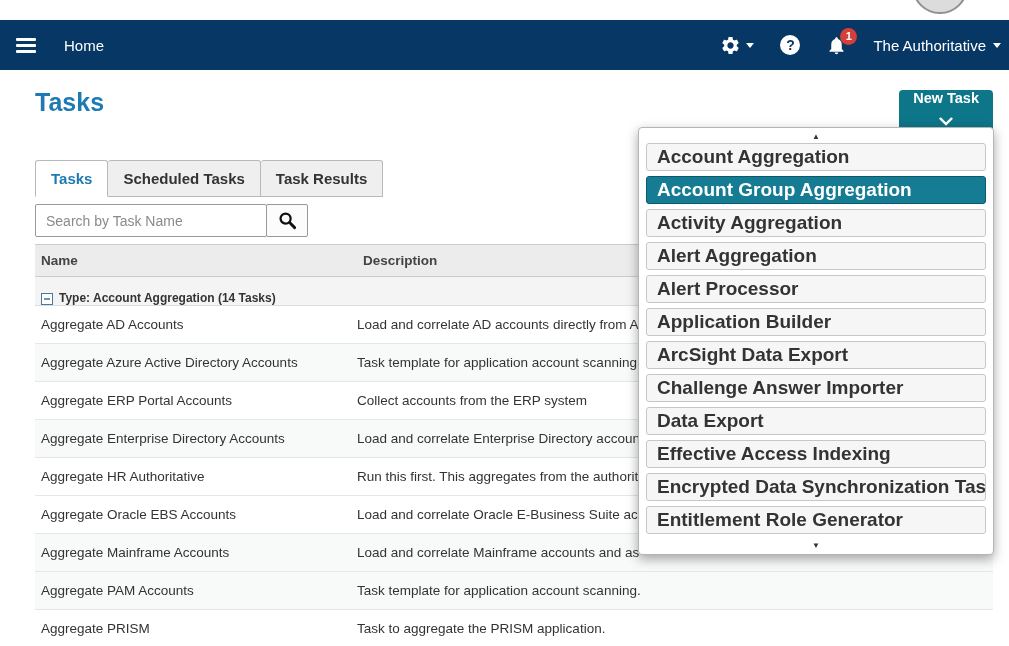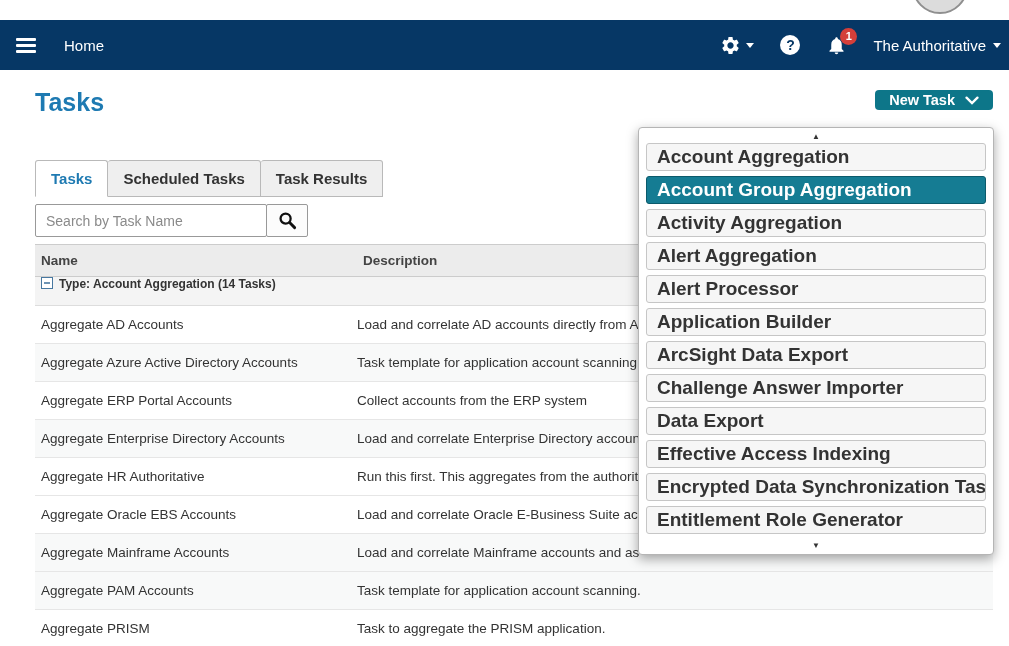--- a/index.html
+++ b/index.html
@@ -23,24 +23,24 @@
   .help-circle{width:20px;height:20px;border-radius:50%;background:#fff;color:#063765;font-weight:bold;
                font-size:14px;display:flex;align-items:center;justify-content:center;cursor:pointer;}
   .bell-wrap{position:relative;cursor:pointer;display:flex;align-items:center;}
   .badge{position:absolute;top:-7px;right:-10px;background:#d43f3a;color:#fff;font-size:11px;
          font-weight:bold;min-width:17px;height:17px;border-radius:9px;display:flex;align-items:center;
          justify-content:center;padding:0 3px;box-sizing:border-box;}
   .user-menu{display:flex;align-items:center;gap:7px;font-size:15px;cursor:pointer;}
 
   
   .page-title{position:absolute;top:88px;left:35px;margin:0;font-size:25px;font-weight:bold;color:#1e7ab2;}
-  .new-task-btn{position:absolute;top:90px;right:16px;height:20px;padding:0 14px;background:#0d7689;
+  .new-task-btn{position:absolute;top:90px;right:16px;height:52px;padding:0 14px;background:#0d7689;
                 color:#fff;font-weight:bold;font-size:14.5px;border:none;border-radius:4px;display:flex;
                 align-items:center;gap:10px;cursor:pointer;z-index:6;
-                font-family:"Liberation Sans","DejaVu Sans",sans-serif;}
+                font-family:"Liberation Sans","DejaVu Sans",sans-serif;flex-direction:column;}
 
   
   .tabs{position:absolute;top:160px;left:35px;display:flex;z-index:2;}
   .tab{height:37px;padding:0 15px;display:flex;align-items:center;font-size:15px;font-weight:bold;
        color:#333;background:#efefef;border:1px solid #b9b9b9;cursor:pointer;box-sizing:border-box;
        border-radius:3px 3px 0 0;}
   .tab + .tab{border-left:none;}
   .tab.active{background:#fff;color:#1e7ab2;border-bottom:1px solid #fff;}
 
   
@@ -51,21 +51,21 @@
   .search-input::placeholder{color:#8a8a8a;}
   .search-btn{width:42px;height:33px;margin-left:-1px;background:#fcfcfc;border:1px solid #999;
               border-radius:2px;display:flex;align-items:center;justify-content:center;cursor:pointer;}
 
   
   .task-table{position:absolute;top:244px;left:35px;right:16px;z-index:1;font-size:13.5px;}
   .thead{display:flex;align-items:center;height:31px;background:#ececec;border-top:1px solid #ccc;
          border-bottom:1px solid #ccc;font-weight:bold;color:#444;}
   .col-name{width:328px;padding-left:6px;box-sizing:border-box;}
   .col-desc{flex:1;}
-  .group-row{display:flex;align-items:flex-start;gap:6px;height:28px;background:#f4f4f4;
+  .group-row{display:flex;align-items:flex-end;gap:6px;height:28px;background:#f4f4f4;
              border-bottom:1px solid #ddd;font-size:12px;font-weight:bold;color:#333;padding-left:6px;}
   .row{display:flex;align-items:center;height:37px;border-bottom:1px solid #e6e6e6;background:#fff;}
   .row.stripe{background:#f8f9f9;}
   .cell-name{width:322px;padding-left:6px;box-sizing:border-box;white-space:nowrap;overflow:hidden;}
   .cell-desc{flex:1;white-space:nowrap;overflow:hidden;}
 
   
   .dropdown{position:absolute;left:638px;top:127px;width:356px;background:#fff;border:1px solid #b5b5b5;
             border-radius:4px;box-shadow:0 4px 12px rgba(0,0,0,0.35);z-index:10;padding:2px 0 2px;
             box-sizing:border-box;}

